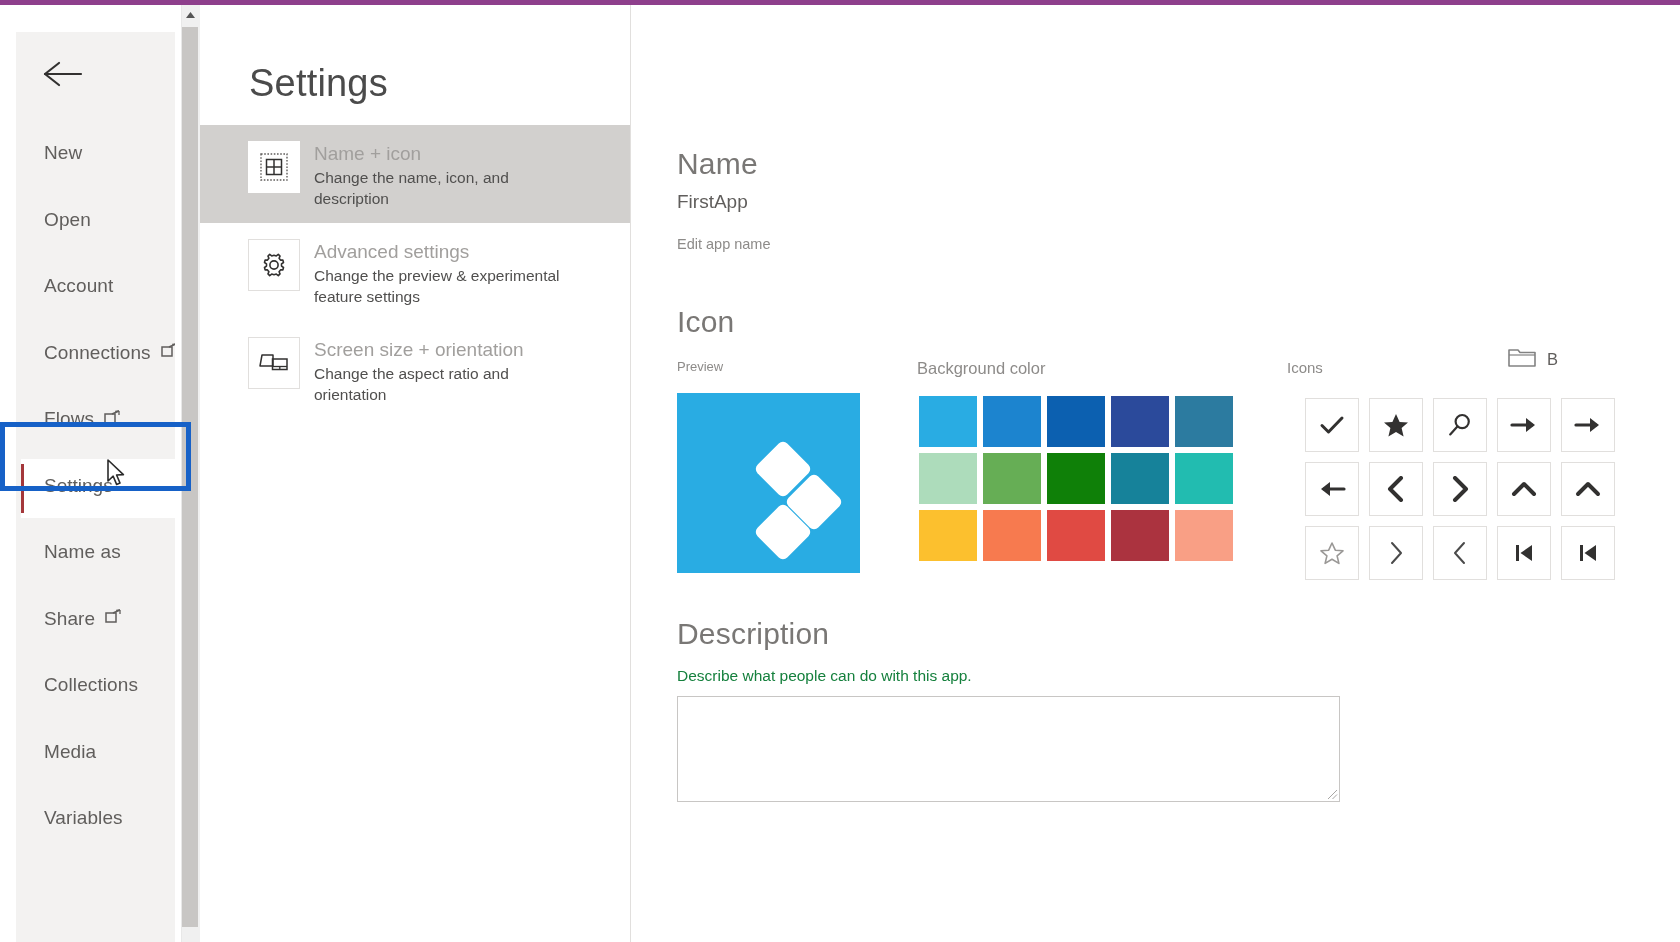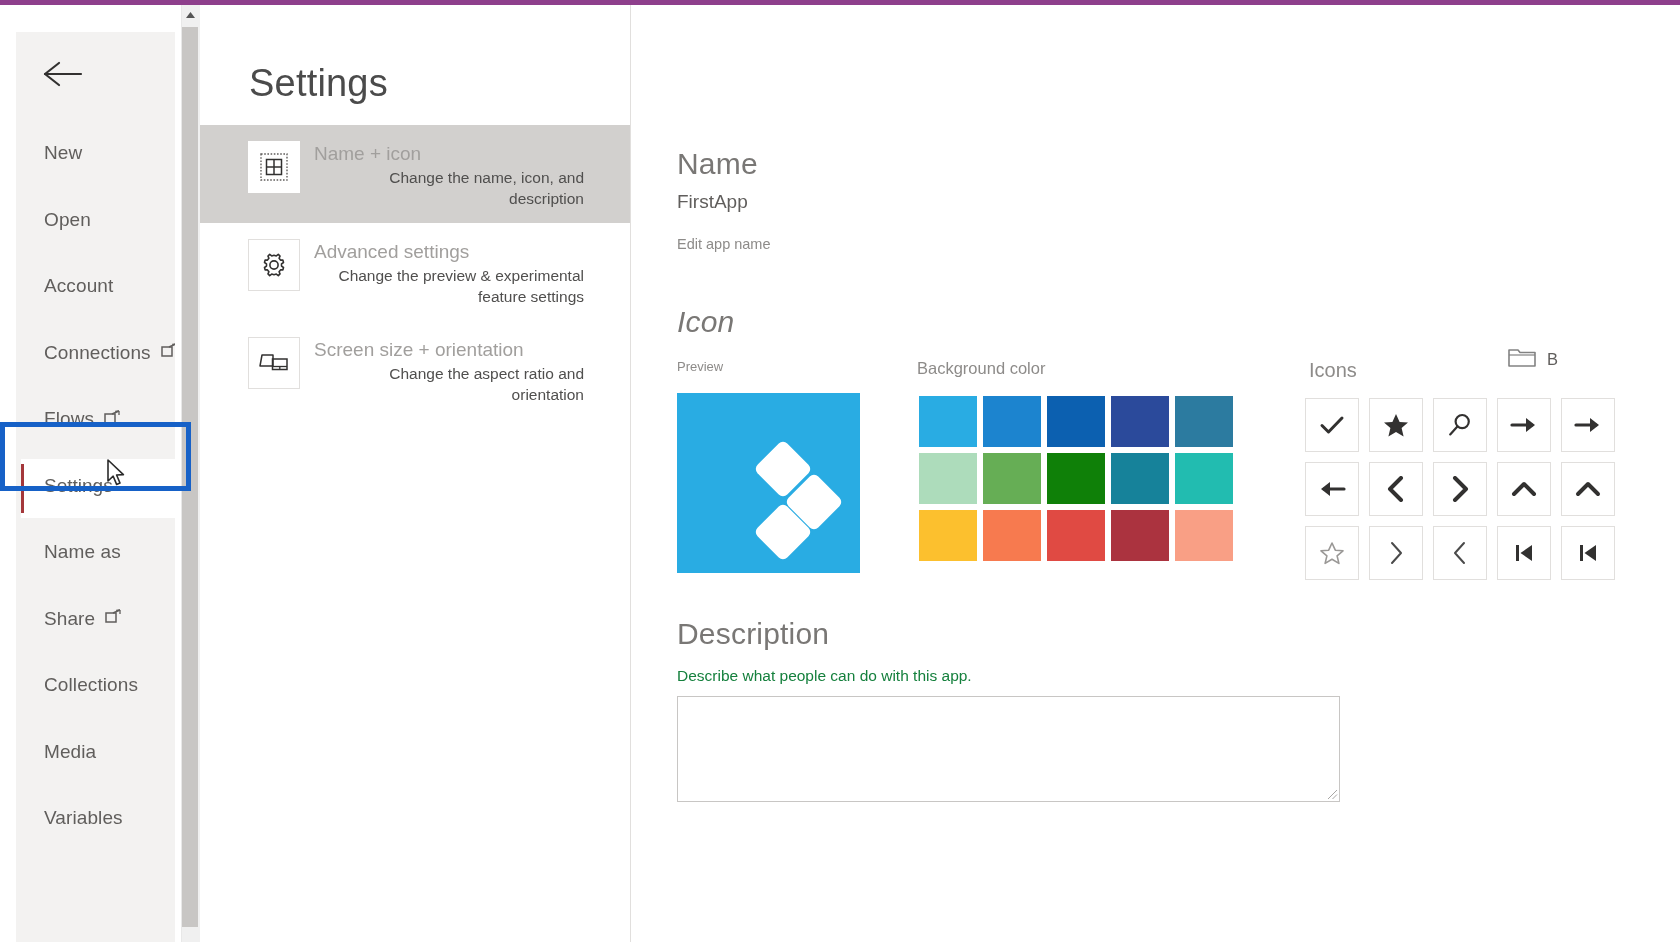--- a/index.html
+++ b/index.html
@@ -181,21 +181,20 @@
     color: #a19f9d;
     font-weight: 400;
     line-height: 26px;
     white-space: nowrap;
   }
   .set-sub {
     font-size: 15.5px;
     color: #504f4e;
     line-height: 21px;
     max-width: 270px;
-    text-align: right;
   }
 
   
   .content {
     position: absolute;
     left: 631px; top: 5px;
     width: 1049px; height: 937px;
     background: #ffffff;
     overflow: hidden;
   }
@@ -208,33 +207,33 @@
   .name-head { position: absolute; left: 46px; top: 142px; }
   .app-name {
     position: absolute; left: 46px; top: 186px;
     font-size: 19px; color: #605e5c;
   }
   .edit-link {
     position: absolute; left: 46px; top: 231px;
     font-size: 14.5px; color: #8d8b89;
     cursor: pointer;
   }
-  .icon-head { position: absolute; left: 46px; top: 300px; font-style: italic; }
+  .icon-head { position: absolute; left: 46px; top: 300px; }
 
   .lbl-preview {
     position: absolute; left: 46px; top: 354px;
     font-size: 13px; color: #8d8b89;
   }
   .lbl-bgcolor {
     position: absolute; left: 286px; top: 354px;
     font-size: 16.5px; color: #8d8b89;
   }
   .lbl-icons {
-    position: absolute; left: 678px; top: 354px;
-    font-size: 20px; color: #8d8b89;
+    position: absolute; left: 656px; top: 354px;
+    font-size: 15px; color: #8d8b89;
   }
 
   .preview-tile {
     position: absolute;
     left: 46px; top: 388px;
     width: 183px; height: 180px;
     background: #29ace3;
     overflow: hidden;
   }
   .diamond {

